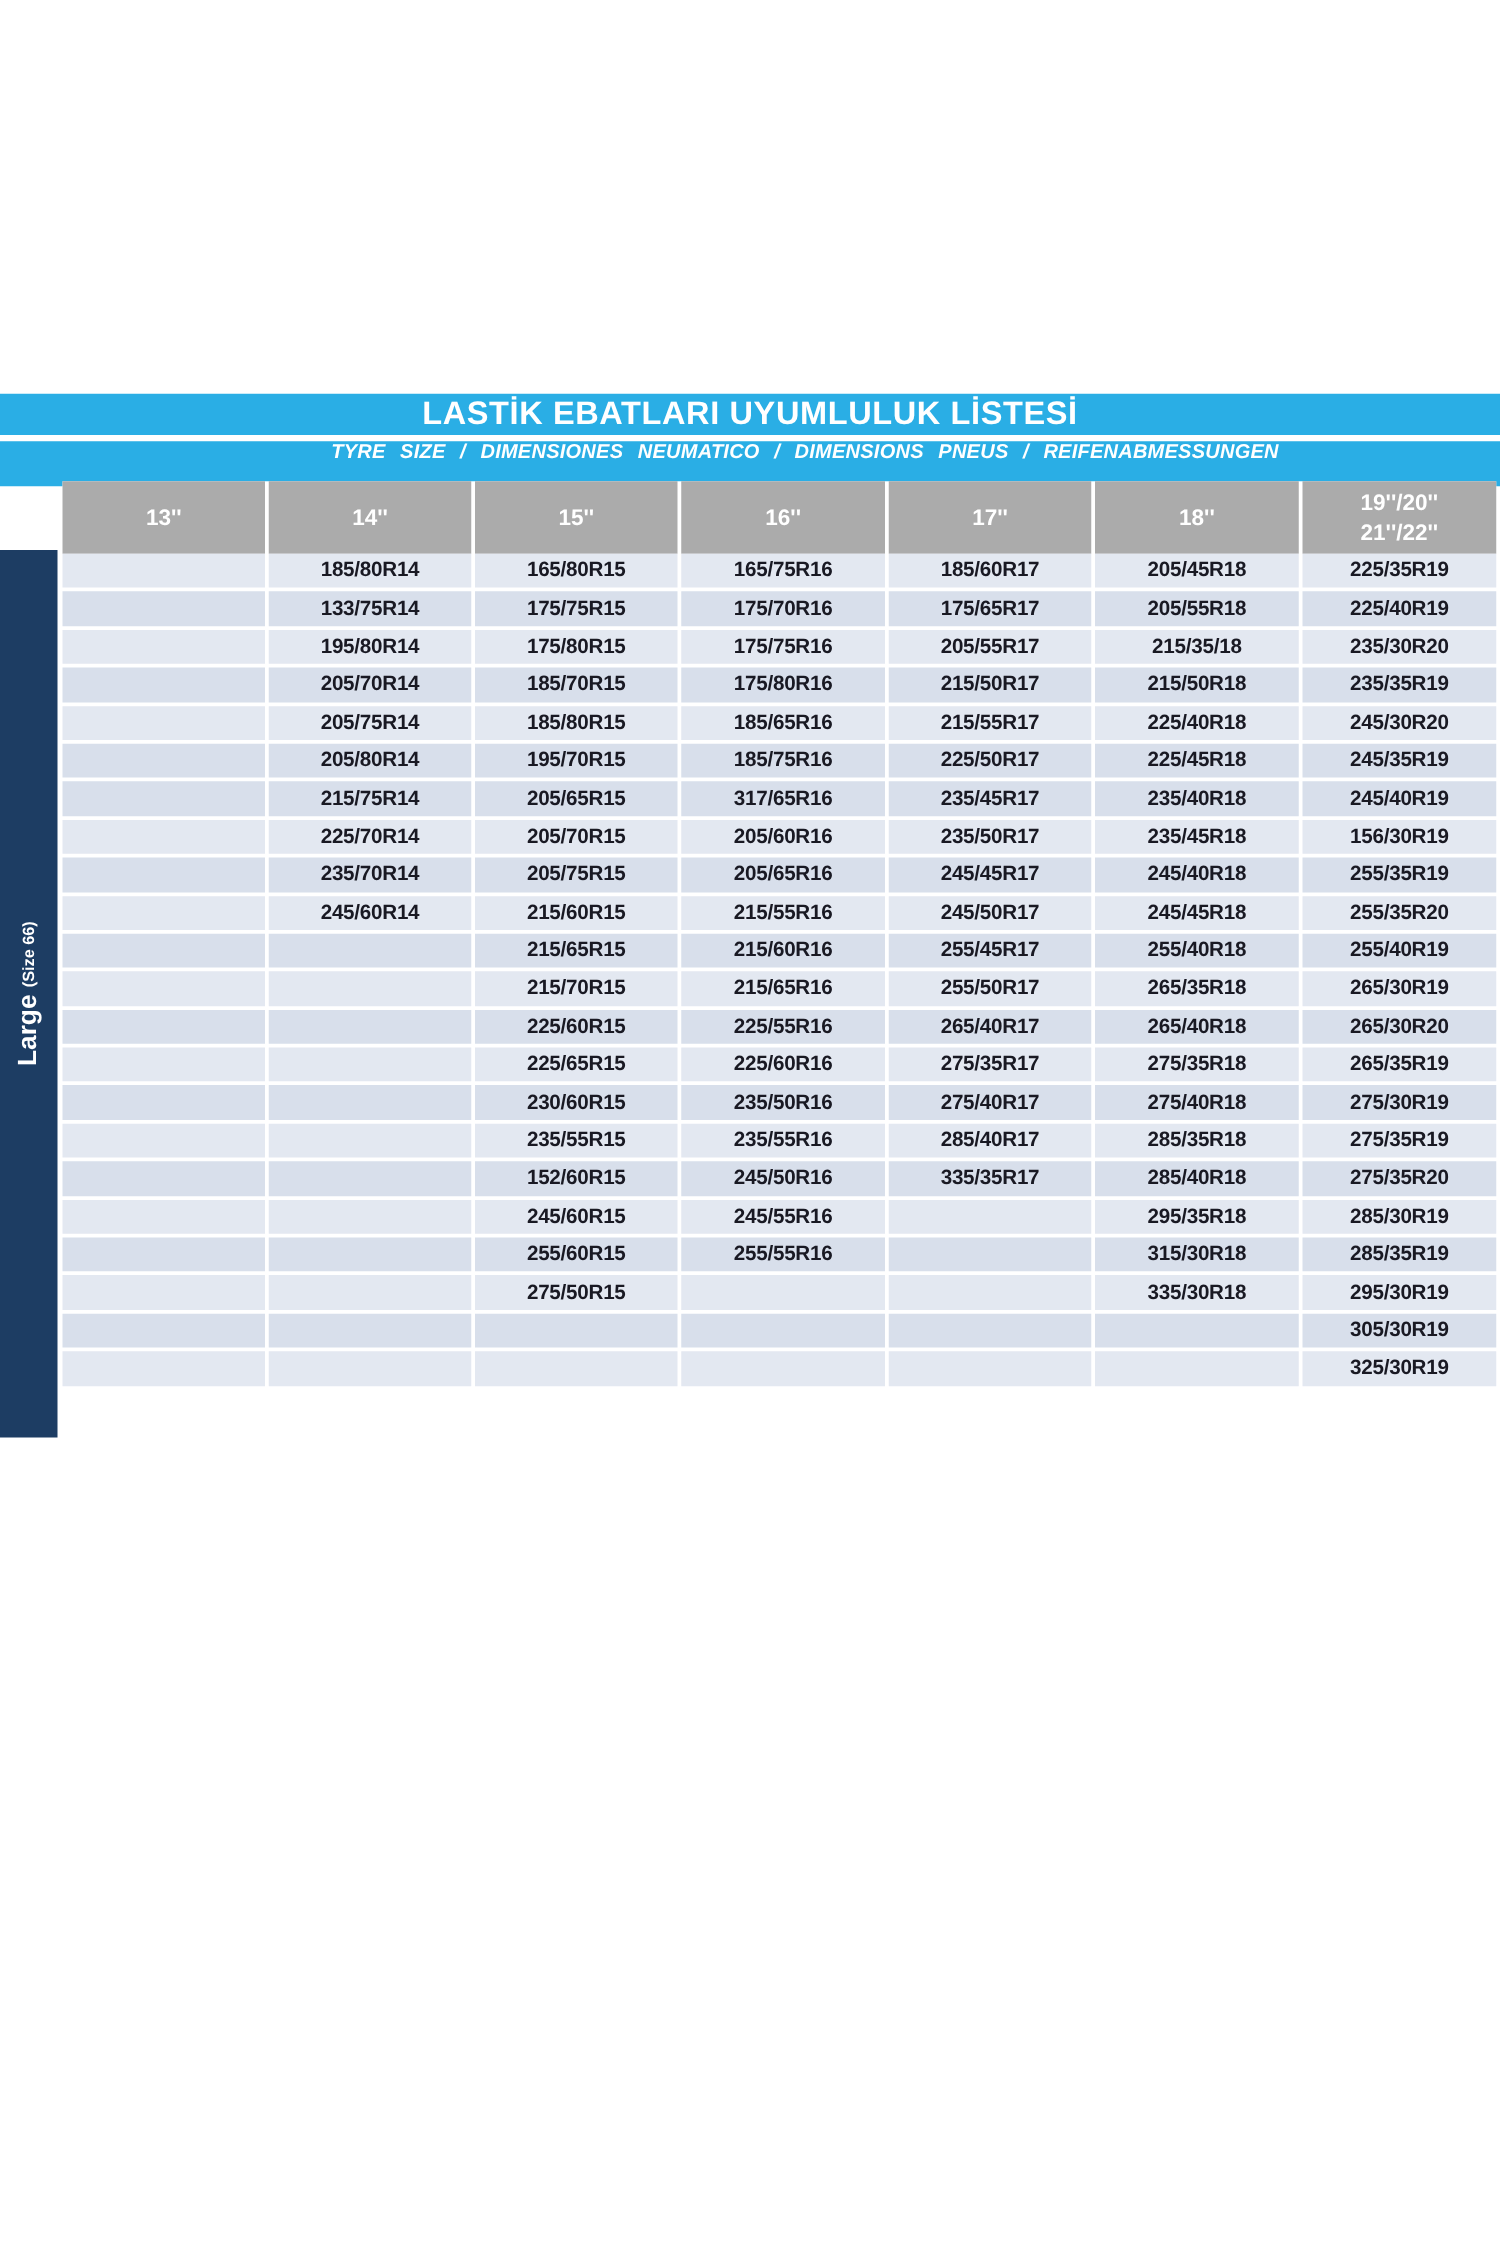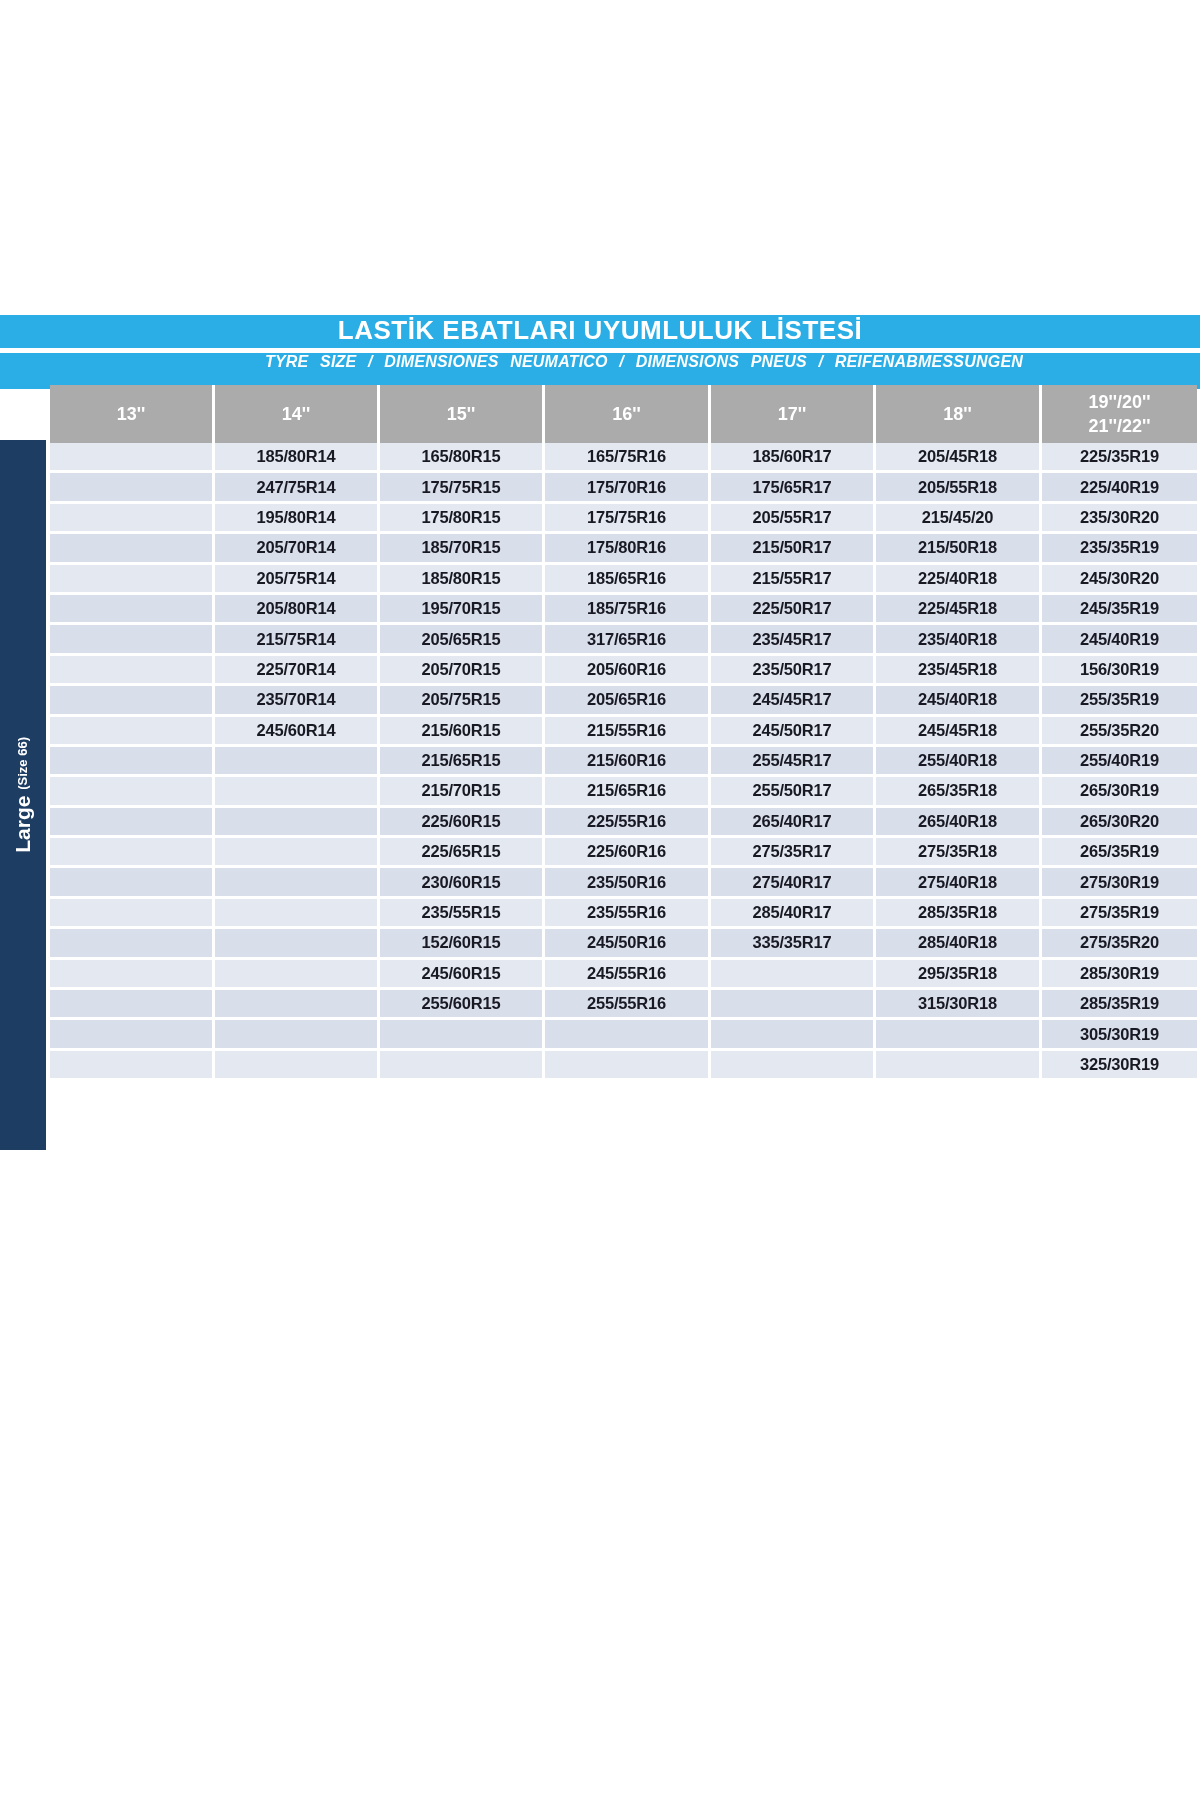--- a/index.html
+++ b/index.html
@@ -101,34 +101,34 @@
         <div class="cell"></div>
         <div class="cell">185/80R14</div>
         <div class="cell">165/80R15</div>
         <div class="cell">165/75R16</div>
         <div class="cell">185/60R17</div>
         <div class="cell">205/45R18</div>
         <div class="cell">225/35R19</div>
       </div>
       <div class="grid-row body-row row-b">
         <div class="cell"></div>
-        <div class="cell">247/75R14</div>
+        <div class="cell">133/75R14</div>
         <div class="cell">175/75R15</div>
         <div class="cell">175/70R16</div>
         <div class="cell">175/65R17</div>
         <div class="cell">205/55R18</div>
         <div class="cell">225/40R19</div>
       </div>
       <div class="grid-row body-row row-a">
         <div class="cell"></div>
         <div class="cell">195/80R14</div>
         <div class="cell">175/80R15</div>
         <div class="cell">175/75R16</div>
         <div class="cell">205/55R17</div>
-        <div class="cell">215/45/20</div>
+        <div class="cell">215/35/18</div>
         <div class="cell">235/30R20</div>
       </div>
       <div class="grid-row body-row row-b">
         <div class="cell"></div>
         <div class="cell">205/70R14</div>
         <div class="cell">185/70R15</div>
         <div class="cell">175/80R16</div>
         <div class="cell">215/50R17</div>
         <div class="cell">215/50R18</div>
         <div class="cell">235/35R19</div>
@@ -261,20 +261,29 @@
       </div>
       <div class="grid-row body-row row-b">
         <div class="cell"></div>
         <div class="cell"></div>
         <div class="cell">255/60R15</div>
         <div class="cell">255/55R16</div>
         <div class="cell"></div>
         <div class="cell">315/30R18</div>
         <div class="cell">285/35R19</div>
       </div>
+      <div class="grid-row body-row row-a">
+        <div class="cell"></div>
+        <div class="cell"></div>
+        <div class="cell">275/50R15</div>
+        <div class="cell"></div>
+        <div class="cell"></div>
+        <div class="cell">335/30R18</div>
+        <div class="cell">295/30R19</div>
+      </div>
       <div class="grid-row body-row row-b">
         <div class="cell"></div>
         <div class="cell"></div>
         <div class="cell"></div>
         <div class="cell"></div>
         <div class="cell"></div>
         <div class="cell"></div>
         <div class="cell">305/30R19</div>
       </div>
       <div class="grid-row body-row row-a">

